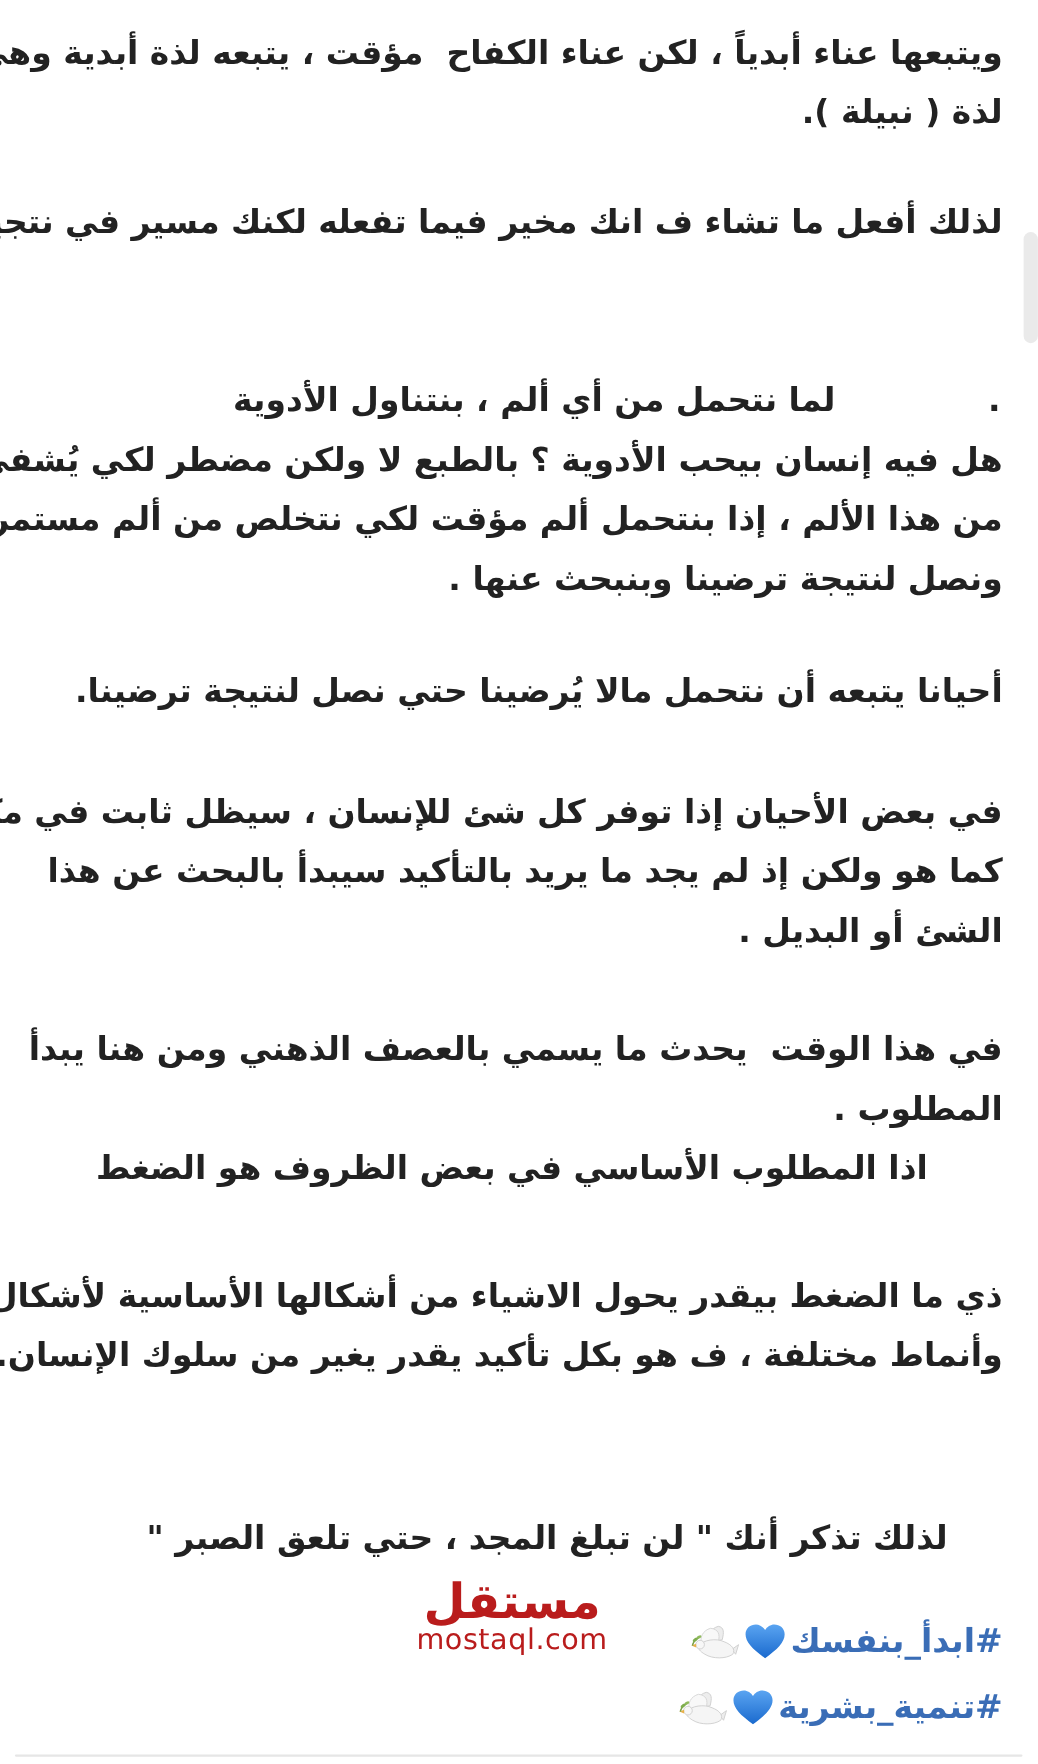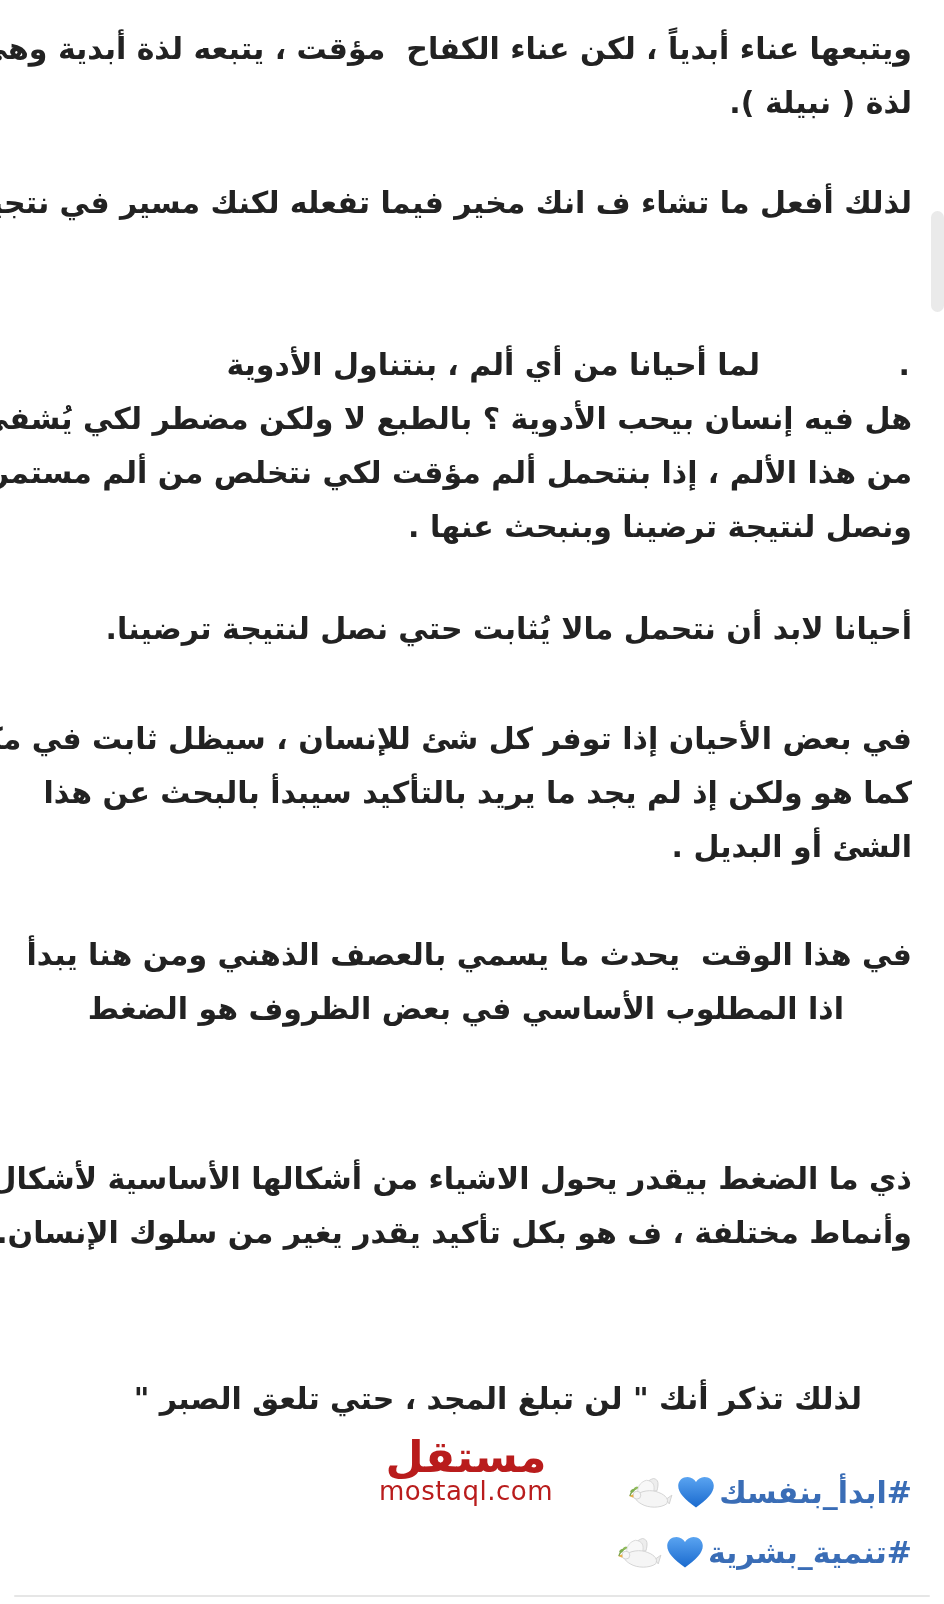--- a/index.html
+++ b/index.html
@@ -63,39 +63,40 @@
   <div class="line">لذة ( نبيلة ).</div>
 </div>
 
 <div class="para p1">
   <div class="line">لذلك أفعل ما تشاء ف انك مخير فيما تفعله لكنك مسير في نتجية</div>
 </div>
 
 <div class="para p2">
   <div class="line period-line">
     <span class="lead-period">.</span>
-    <span class="period-text">لما أحيانا من أي ألم ، بنتناول الأدوية</span>
+    <span class="period-text">لما نتحمل من أي ألم ، بنتناول الأدوية</span>
   </div>
   <div class="line">هل فيه إنسان بيحب الأدوية ؟ بالطبع لا ولكن مضطر لكي يُشفي</div>
   <div class="line">من هذا الألم ، إذا بنتحمل ألم مؤقت لكي نتخلص من ألم مستمر</div>
   <div class="line">ونصل لنتيجة ترضينا وبنبحث عنها .</div>
 </div>
 
 <div class="para p3">
-  <div class="line">أحيانا لابد أن نتحمل مالا يُثابت حتي نصل لنتيجة ترضينا.</div>
+  <div class="line">أحيانا يتبعه أن نتحمل مالا يُرضينا حتي نصل لنتيجة ترضينا.</div>
 </div>
 
 <div class="para p4">
   <div class="line">في بعض الأحيان إذا توفر كل شئ للإنسان ، سيظل ثابت في مكانه</div>
   <div class="line">كما هو ولكن إذ لم يجد ما يريد بالتأكيد سيبدأ بالبحث عن هذا</div>
   <div class="line">الشئ أو البديل .</div>
 </div>
 
 <div class="para p5">
   <div class="line">في هذا الوقت &nbsp;يحدث ما يسمي بالعصف الذهني ومن هنا يبدأ</div>
+  <div class="line">المطلوب .</div>
   <div class="line indent-76">اذا المطلوب الأساسي في بعض الظروف هو الضغط</div>
 </div>
 
 <div class="para p6">
   <div class="line">ذي ما الضغط بيقدر يحول الاشياء من أشكالها الأساسية لأشكال</div>
   <div class="line">وأنماط مختلفة ، ف هو بكل تأكيد يقدر يغير من سلوك الإنسان.</div>
 </div>
 
 <div class="para p7">
   <div class="line indent-50">لذلك تذكر أنك " لن تبلغ المجد ، حتي تلعق الصبر "</div>

